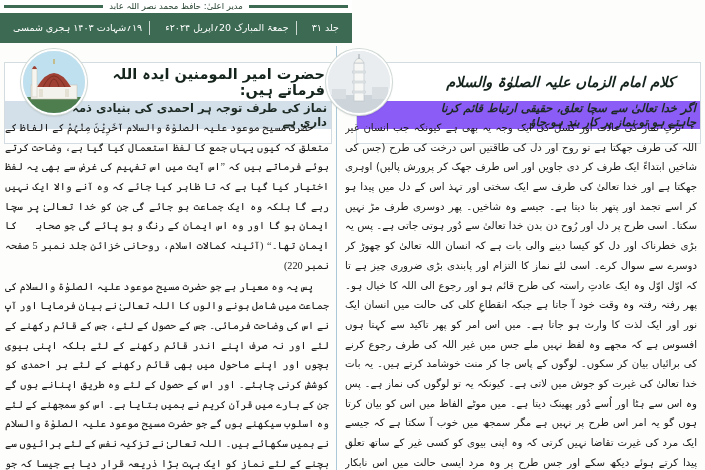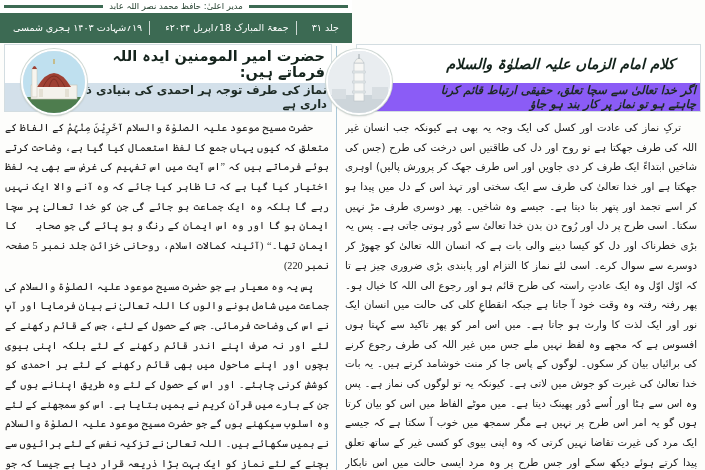--- a/index.html
+++ b/index.html
@@ -41,21 +41,21 @@
     height:30px;background:#3c6a53;color:#fff;
     display:flex;align-items:center;justify-content:space-between;
     padding:0 6px;box-sizing:border-box;
   }
   .info-bar .seg{
     font-size:9.5px;white-space:nowrap;padding:2px 7px;line-height:1;
   }
   .info-bar .seg + .seg{border-right:1px solid rgba(255,255,255,.75);}
   
   .head-box{
-    position:absolute;top:44px;height:68px;
+    position:absolute;top:62px;height:82px;
     background:#ffffff;border:1px solid #d3dde1;box-sizing:border-box;
   }
   .head-box .hb-title{
     height:38px;display:flex;align-items:center;justify-content:center;
     font-size:14.5px;font-weight:bold;color:#14231c;
     padding-right:6px;padding-left:70px;
   }
   .head-box .hb-band{
     height:28px;display:flex;align-items:center;justify-content:center;
     font-size:11.5px;font-weight:bold;color:#1d2a24;
@@ -100,21 +100,21 @@
   </div>
 
   <div class="masthead-wrap">
     <div class="editor-strip">
       <span class="editor-rule"></span>
       <span class="editor-name">مدیر اعلیٰ: حافظ محمد نصر اللہ عابد</span>
       <span class="editor-rule"></span>
     </div>
     <div class="info-bar">
     <span class="seg">جلد ۳۱</span>
-        <span class="seg">جمعۃ المبارک 18؍اپریل ۲۰۲۴ء</span>
+        <span class="seg">جمعۃ المبارک 20؍اپریل ۲۰۲۴ء</span>
         <span class="seg">۱۹؍شہادت ۱۴۰۳ ہجری شمسی</span>
       </div>
   </div>
 
   <div class="head-box right-art">
     <div class="hb-title">کلام امام الزماں علیہ الصلوٰۃ والسلام</div>
     <div class="hb-band band-green">اگر خدا تعالیٰ سے سچا تعلق، حقیقی ارتباط قائم کرنا چاہتے ہو تو نماز پر کار بند ہو جاؤ</div>
   </div>
 
   <div class="head-box left-art">

